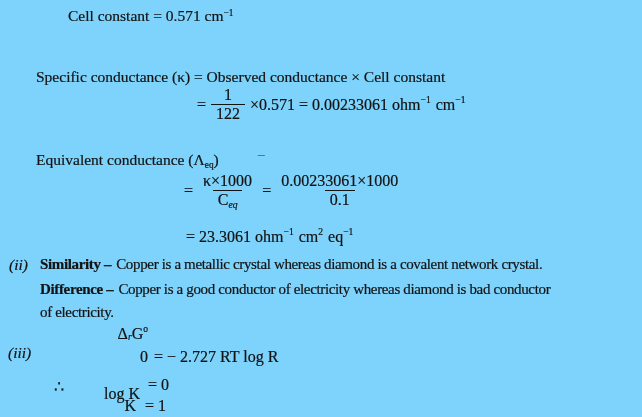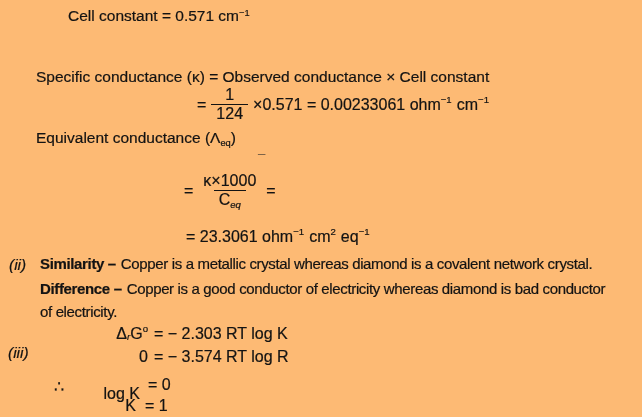--- a/index.html
+++ b/index.html
@@ -1,19 +1,19 @@
 <!DOCTYPE html>
 <html><head>
 <meta charset="utf-8">
 <style>
   html, body { margin:0; padding:0; }
   body { width:642px; height:417px; background:#ffffff; }
   .page {
-    position:relative; width:642px; height:417px; background:#fdba74;
-    font-family:Liberation Sans, sans-serif;
+    position:relative; width:642px; height:417px; background:#7dd3fc;
+    font-family:Liberation Serif, serif;
     color:#131313; overflow:hidden;
     -webkit-text-stroke:0.2px #131313;
   }
   .line { position:absolute; white-space:nowrap; font-size:15.5px; line-height:1.2; }
   .pline { position:absolute; white-space:nowrap; font-size:15px; letter-spacing:-0.35px; line-height:1.2; }
   .eqrow { position:absolute; display:flex; align-items:center; white-space:nowrap; font-size:16px; }
   .frac { display:inline-flex; flex-direction:column; align-items:center; text-align:center; margin:0 5px; }
   .frac > span { padding:0 5px; line-height:1.15; display:block; }
   .frac .den { border-top:1.4px solid #131313; }
   sup { font-size:0.6em; position:relative; top:-0.55em; vertical-align:baseline; line-height:0; letter-spacing:0; }
@@ -34,40 +34,44 @@
 
 
   <div class="line" style="left:36px; top:53px;margin-top:15px;">
     <span>Specific conductance (κ) = Observed conductance × Cell constant</span>
   </div>
 
   <div class="eqrow" style="left:197px; top:86px;">
     <span>=</span>
     <span class="frac">
       <span class="num">1</span>
-      <span class="den">124</span>
+      <span class="den">122</span>
     </span>
     <span>×0.571 = 0.00233061 ohm</span>
       <sup>−1</sup>
       <span class="sp">cm</span>
       <sup>−1</sup>
   </div>
 
-  <div class="line" style="left:36px; top:129px;text-align:right;">
+  <div class="line" style="left:36px; top:151px;text-align:right;">
     <span>Equivalent conductance (Λ</span><sub>eq</sub><span>)</span>
   </div>
   <div class="smudge">–</div>
 
   <div class="eqrow" style="left:184px; top:172px;">
     <span>=</span>
     <span class="frac">
       <span class="num">κ×1000</span>
       <span class="den"><span>C</span><sub class="it">eq</sub></span>
     </span>
     <span>=</span>
+    <span class="frac">
+      <span class="num">0.00233061×1000</span>
+      <span class="den">0.1</span>
+    </span>
   </div>
 
   <div class="eqrow" style="left:186px; top:228px;text-align:center;">
     <span>= 23.3061 ohm</span>
       <sup>−1</sup>
       <span class="sp">cm</span>
       <sup>2</sup>
       <span class="sp">eq</span>
       <sup>−1</sup>
   </div>
@@ -85,24 +89,23 @@
   <div class="pline" style="left:40px; top:303px;">of electricity.</div>
 
   <div class="line it" style="left:8px; top:344px;">(iii)</div>
 
   <div class="eqrow" style="left:92px; top:325px; width:56px; justify-content:flex-end;">
     <span>Δ</span>
       <sub class="it">r</sub>
       <span>G</span>
       <sup>o</sup>
   </div>
-  <div class="eqrow" style="left:154px; top:325px;">= − 2.303 RT log K</div>
 
   <div class="eqrow" style="left:92px; top:348px; width:56px; justify-content:flex-end;">0</div>
-  <div class="eqrow" style="left:154px; top:348px;">= − 3.574 RT log R</div>
+  <div class="eqrow" style="left:154px; top:348px;">= − 2.727 RT log R</div>
 
   <div class="eqrow" style="left:54px; top:377px;">∴</div>
   <div class="eqrow" style="left:96px; top:376px; width:44px; justify-content:flex-end;margin-top:9px;">log K</div>
   <div class="eqrow" style="left:148px; top:376px;">= 0</div>
 
   <div class="eqrow" style="left:96px; top:397px; width:40px; justify-content:flex-end;">K</div>
   <div class="eqrow" style="left:145px; top:397px;">= 1</div>
 
 </div>
 

